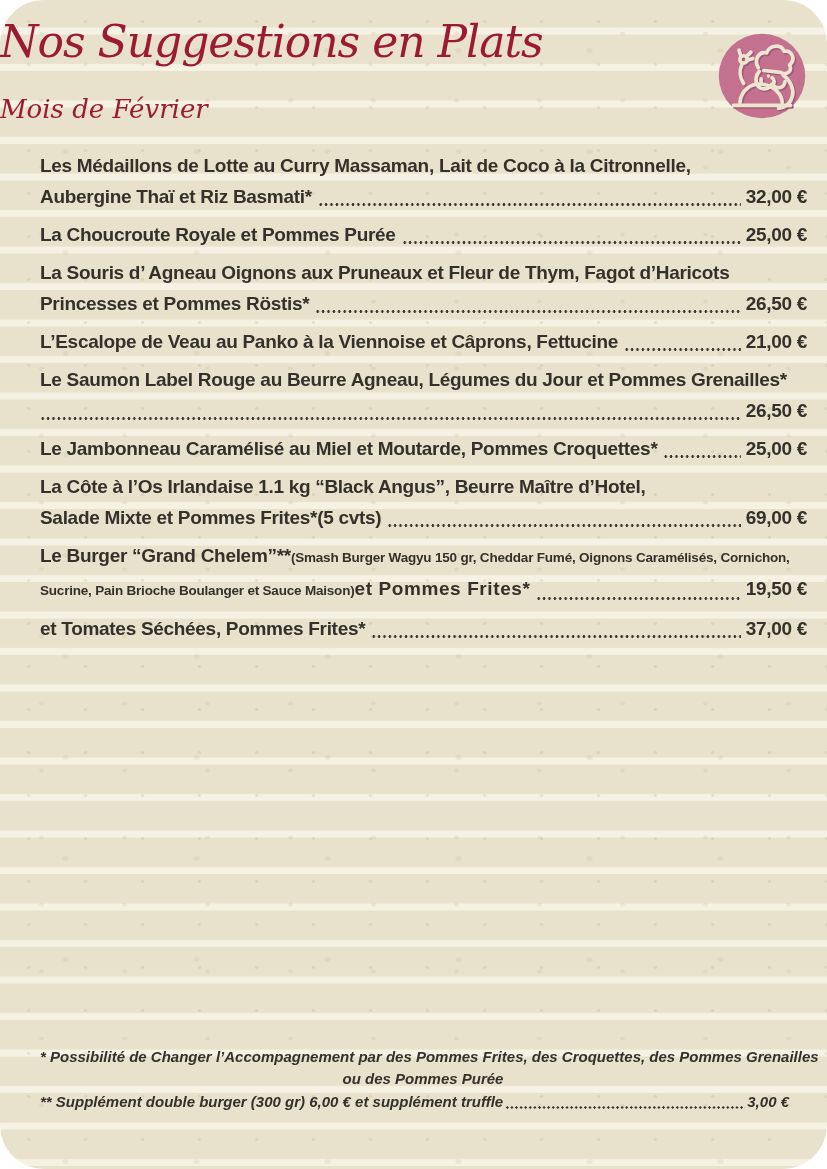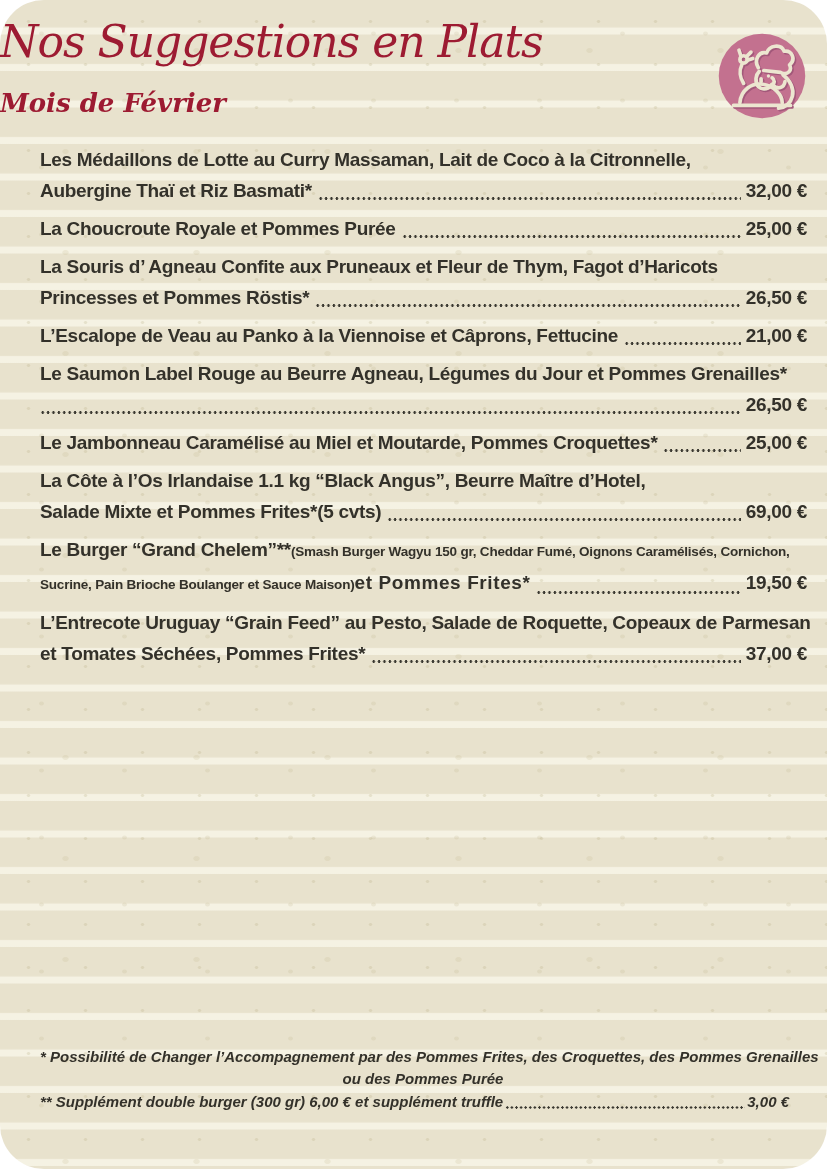--- a/index.html
+++ b/index.html
@@ -21,22 +21,22 @@
         rgba(246,243,230,0) 35px, rgba(246,243,230,0) 36.5px);
     background-size: 57px 43px, 83px 67px, 131px 101px, 100% 36.5px;
   }
   .header { text-align:left; padding-top:12px; position:relative; }
   .title {
     margin:0; color: var(--accent_red, #9d1b32);
     font-family:"DejaVu Serif", serif; font-style:italic; font-weight:normal;
     font-size:44px; line-height:60px; letter-spacing:-1px;
   }
   .subtitle {
-    margin:14px 0 0; color: var(--accent_red, #9d1b32);
-    font-family:"DejaVu Serif", serif; font-style:italic; font-weight:bold;
+    margin:20px 0 0; color: var(--accent_red, #9d1b32);
+    font-family:"DejaVu Serif", serif; font-style:italic; font-weight:normal;
     font-size:26px; line-height:34px;
   }
   .logo { position:absolute; top:30px; right:19px; width:92px; height:92px; }
 
   .menu {
     padding:24px 20px 0 40px;
     color: var(--ink, #33312a);
     font-weight:bold; font-size:19px; letter-spacing:-0.3px;
   }
   .item { margin-bottom:7px; }
@@ -116,21 +116,21 @@
 
     <div class="item">
       <div class="line flexline">
         <span>La Choucroute Royale et Pommes Purée</span>
         <span class="leader"></span>
         <span class="price">25,00 €</span>
       </div>
     </div>
 
     <div class="item">
-      <div class="line">La Souris d’ Agneau Confite aux Pruneaux et Fleur de Thym, Fagot d’Haricots</div>
+      <div class="line">La Souris d’ Agneau Oignons aux Pruneaux et Fleur de Thym, Fagot d’Haricots</div>
       <div class="line flexline">
         <span>Princesses et Pommes Röstis*</span>
         <span class="leader"></span>
         <span class="price">26,50 €</span>
       </div>
     </div>
 
     <div class="item">
       <div class="line flexline">
         <span>L’Escalope de Veau au Panko à la Viennoise et Câprons, Fettucine</span>
@@ -171,21 +171,20 @@
       </div>
       <div class="line flexline">
         <span class="small">Sucrine, Pain Brioche Boulanger et Sauce Maison)</span>
         <span class="tail8">et Pommes Frites*</span>
         <span class="leader"></span>
         <span class="price">19,50 €</span>
       </div>
     </div>
 
     <div class="item">
-      <div class="line">L’Entrecote Uruguay “Grain Feed” au Pesto, Salade de Roquette, Copeaux de Parmesan</div>
       <div class="line flexline">
         <span>et Tomates Séchées, Pommes Frites*</span>
         <span class="leader"></span>
         <span class="price">37,00 €</span>
       </div>
     </div>
 
   </div>
 
   <div class="footnotes">

